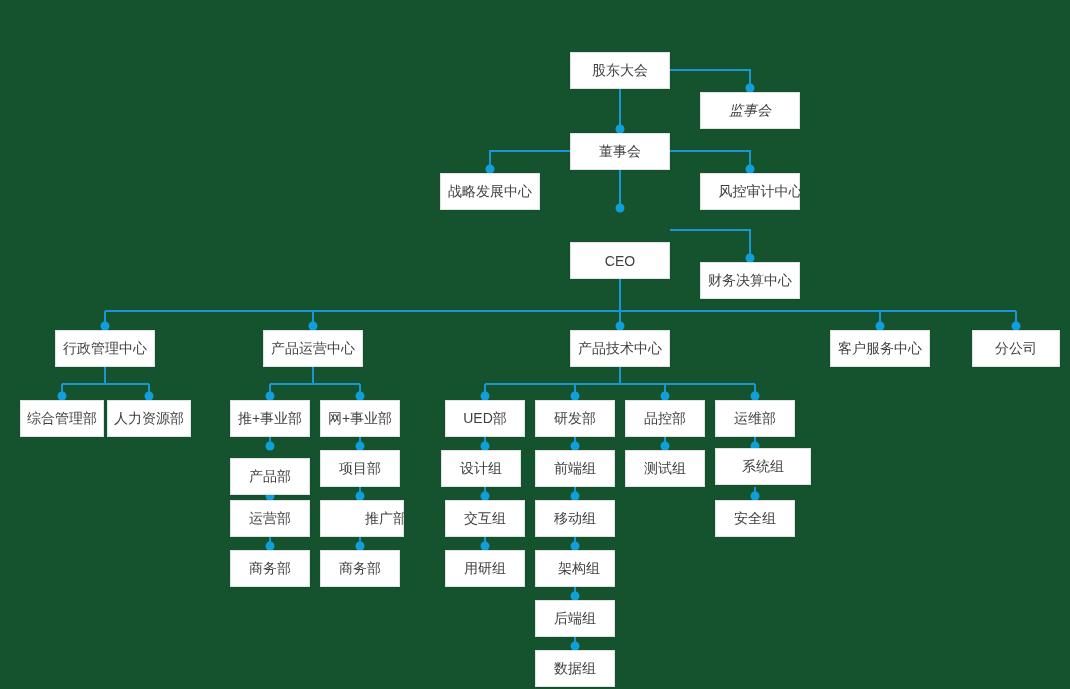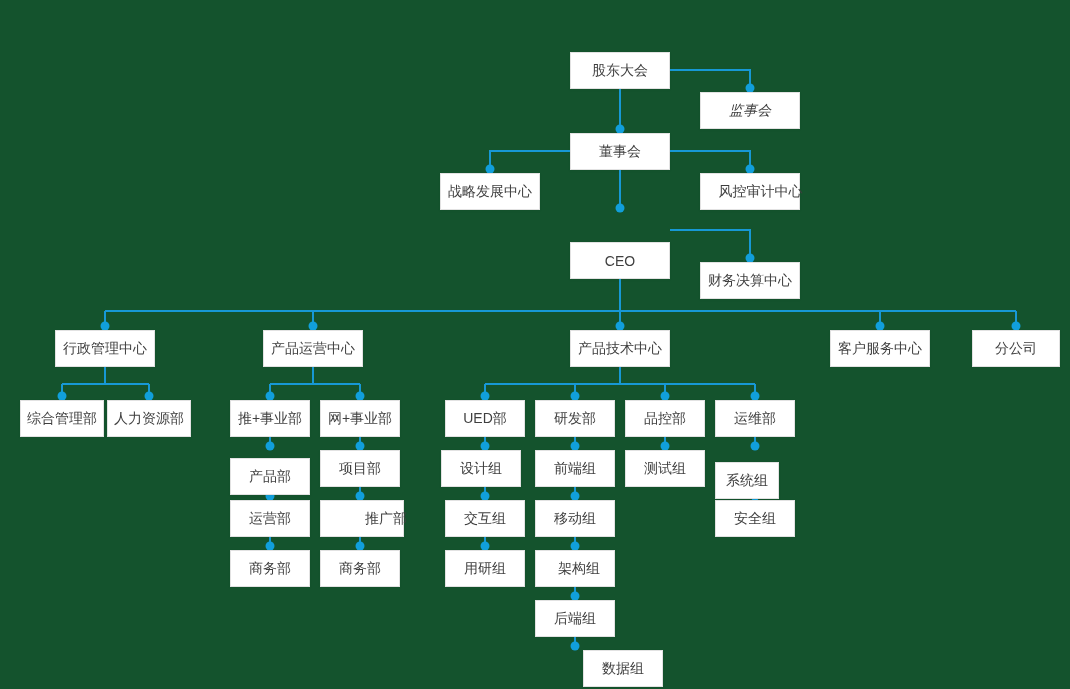--- a/index.html
+++ b/index.html
@@ -139,21 +139,21 @@
     <div class="node" style="left: 320px; top: 500px; width: 84px; height: 37px; padding-left: 48px;">推广部</div>
     <div class="node" style="left: 230px; top: 550px; width: 80px; height: 37px;">商务部</div>
     <div class="node" style="left: 320px; top: 550px; width: 80px; height: 37px;">商务部</div>
     <div class="node" style="left: 445px; top: 400px; width: 80px; height: 37px;">UED部</div>
     <div class="node" style="left: 535px; top: 400px; width: 80px; height: 37px;">研发部</div>
     <div class="node" style="left: 625px; top: 400px; width: 80px; height: 37px;">品控部</div>
     <div class="node" style="left: 715px; top: 400px; width: 80px; height: 37px;">运维部</div>
     <div class="node" style="left: 441px; top: 450px; width: 80px; height: 37px;">设计组</div>
     <div class="node" style="left: 535px; top: 450px; width: 80px; height: 37px;">前端组</div>
     <div class="node" style="left: 625px; top: 450px; width: 80px; height: 37px;">测试组</div>
-    <div class="node" style="left: 715px; top: 462px; width: 64px; height: 37px;">系统组</div>
+    <div class="node" style="left: 715px; top: 448px; width: 96px; height: 37px;">系统组</div>
     <div class="node" style="left: 445px; top: 500px; width: 80px; height: 37px;">交互组</div>
     <div class="node" style="left: 535px; top: 500px; width: 80px; height: 37px;">移动组</div>
     <div class="node" style="left: 715px; top: 500px; width: 80px; height: 37px;">安全组</div>
     <div class="node" style="left: 445px; top: 550px; width: 80px; height: 37px;">用研组</div>
     <div class="node" style="left: 535px; top: 550px; width: 80px; height: 37px; padding-left: 8px;">架构组</div>
     <div class="node" style="left: 535px; top: 600px; width: 80px; height: 37px;">后端组</div>
-    <div class="node" style="left: 535px; top: 650px; width: 80px; height: 37px; margin-left: 48px;">数据组</div>
+    <div class="node" style="left: 535px; top: 650px; width: 80px; height: 37px;">数据组</div>
   </div>
 
 </body></html>

